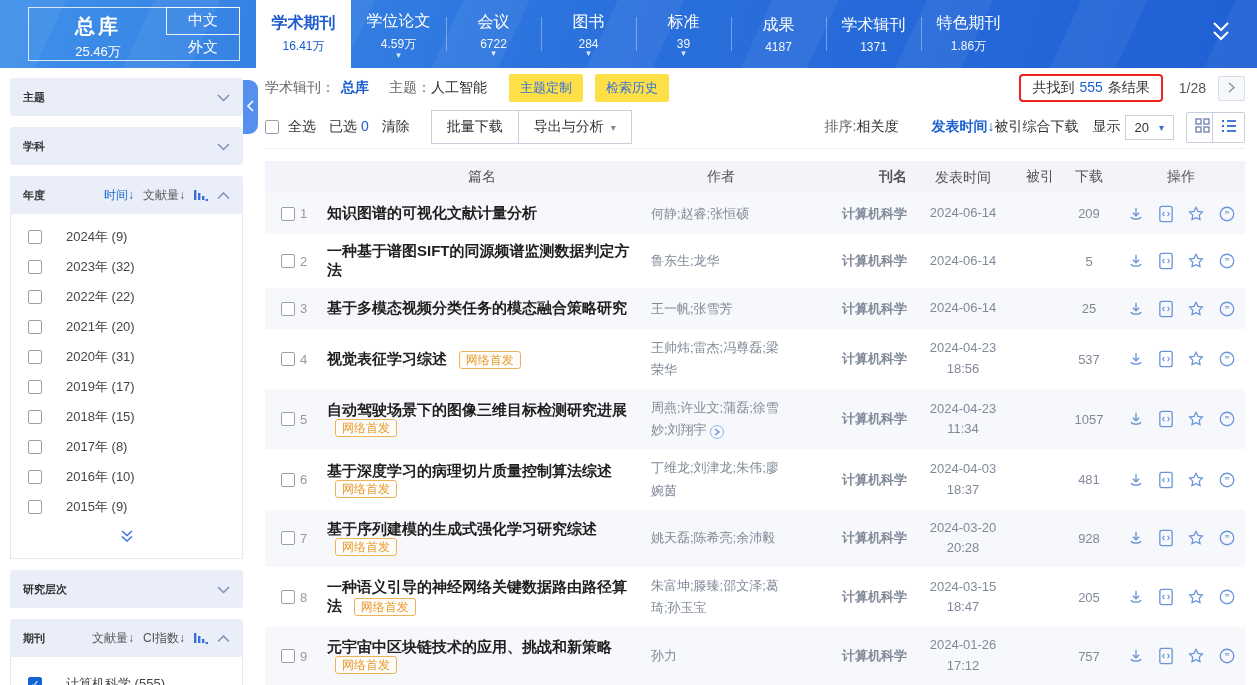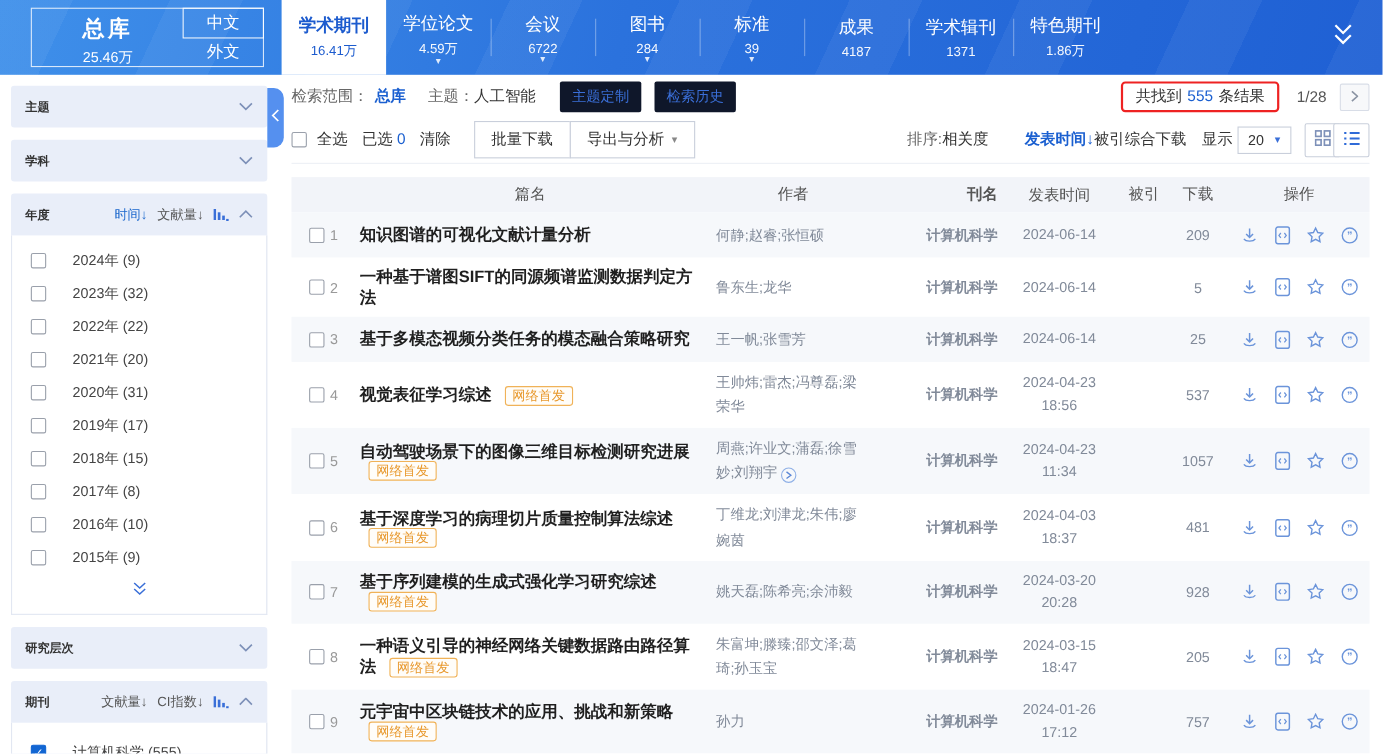--- a/index.html
+++ b/index.html
@@ -51,21 +51,21 @@
   .expander { display:flex; justify-content:center; padding:7px 0 9px; cursor:pointer; }
   .collapse-tab { position:absolute; left:243px; top:80px; width:15px; height:54px; background:#5590ef;
     border-radius:0 9px 9px 0; display:flex; align-items:center; justify-content:center; cursor:pointer; z-index:5; }
 
   
   .main { flex:1; padding:0 12px 0 10px; display:flex; flex-direction:column; min-width:0; }
   .search-row { display:flex; align-items:center; gap:12px; font-size:14px; color:#666; height:34px; margin-top:4px; }
   .scope-value { color:#1a5fd0; font-weight:bold; }
   .topic-pair { color:#666; }
   .topic-value { color:#333; }
-  .chip { background:#0f172a; color:#3a6fd8; font-size:13px; padding:5px 11px; border-radius:2px; cursor:pointer; }
+  .chip { background:#fde047; color:#3a6fd8; font-size:13px; padding:5px 11px; border-radius:2px; cursor:pointer; }
   .spacer { flex:1; }
   .result-box { border:2px solid #e22; border-radius:4px; padding:3px 11px; color:#333; font-size:14px; white-space:nowrap; }
   .result-count { color:#1a5fd0; margin:0 5px; }
   .page-ind { color:#555; margin-left:4px; }
   .next-btn { width:27px; height:25px; border:1px solid #d8dde7; background:#f7f8fa; border-radius:2px;
     display:flex; align-items:center; justify-content:center; cursor:pointer; }
 
   .toolbar { display:flex; align-items:center; gap:13px; font-size:14px; color:#333; height:44px;
     border-bottom:1px solid #edf0f5; margin-top:2px; }
   .blue { color:#1a5fd0; }
@@ -337,21 +337,21 @@
             <span><span>计算机科学</span> (<span>555</span>)</span>
           </label>
 
       </div>
     </div>
   </aside>
 
   <main class="main">
 
     <div class="search-row">
-      <span>检索范围：</span>
+      <span>学术辑刊：</span>
       <span class="scope-value" style="margin-left:-6px;">总库</span>
       <span class="topic-pair" style="margin-left:8px;">
         <span>主题：</span><span class="topic-value">人工智能</span>
       </span>
       <span class="chip" style="margin-left:10px;">主题定制</span>
       <span class="chip">检索历史</span>
       <span class="spacer"></span>
       <span class="result-box">
         <span>共找到</span><span class="result-count">555</span><span>条结果</span>
       </span>

